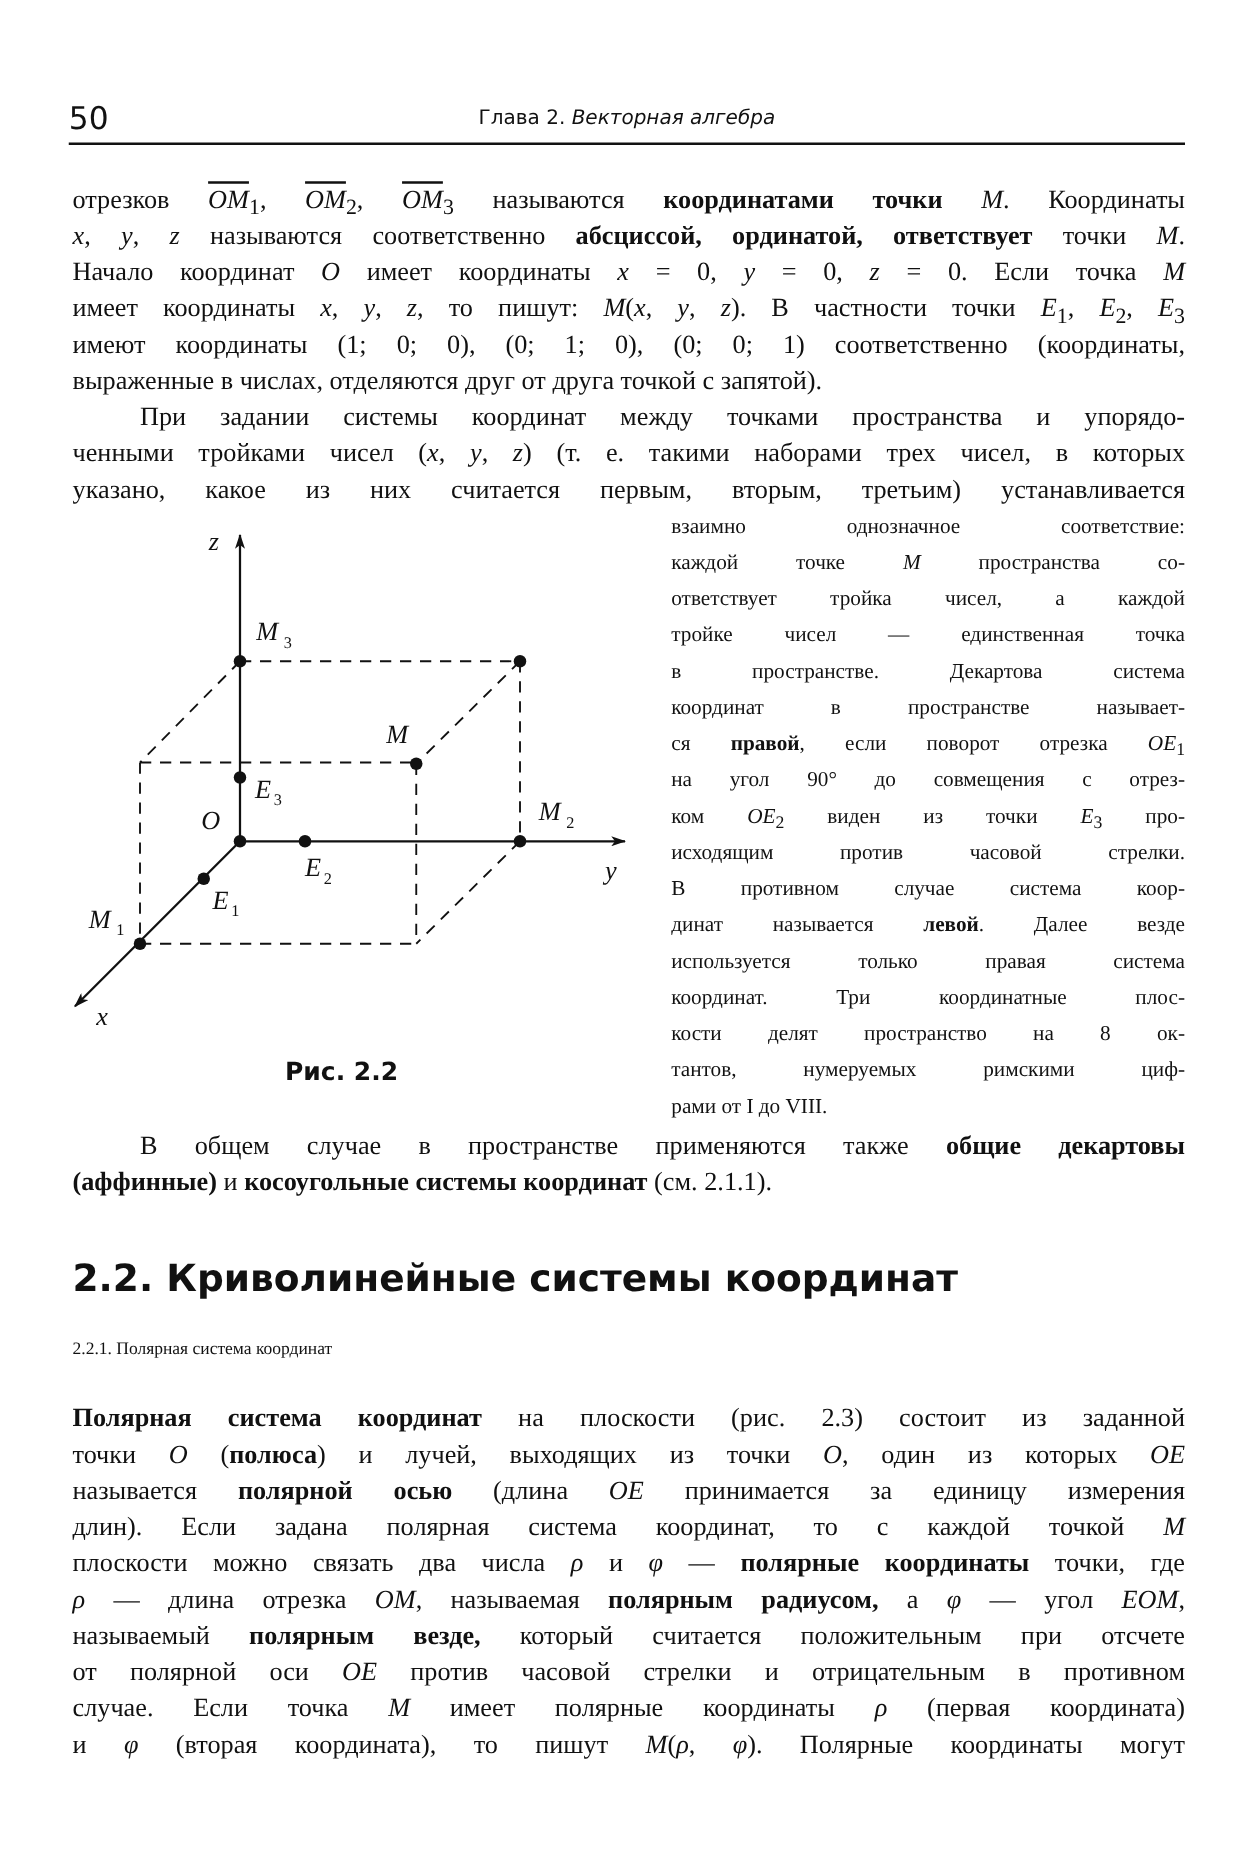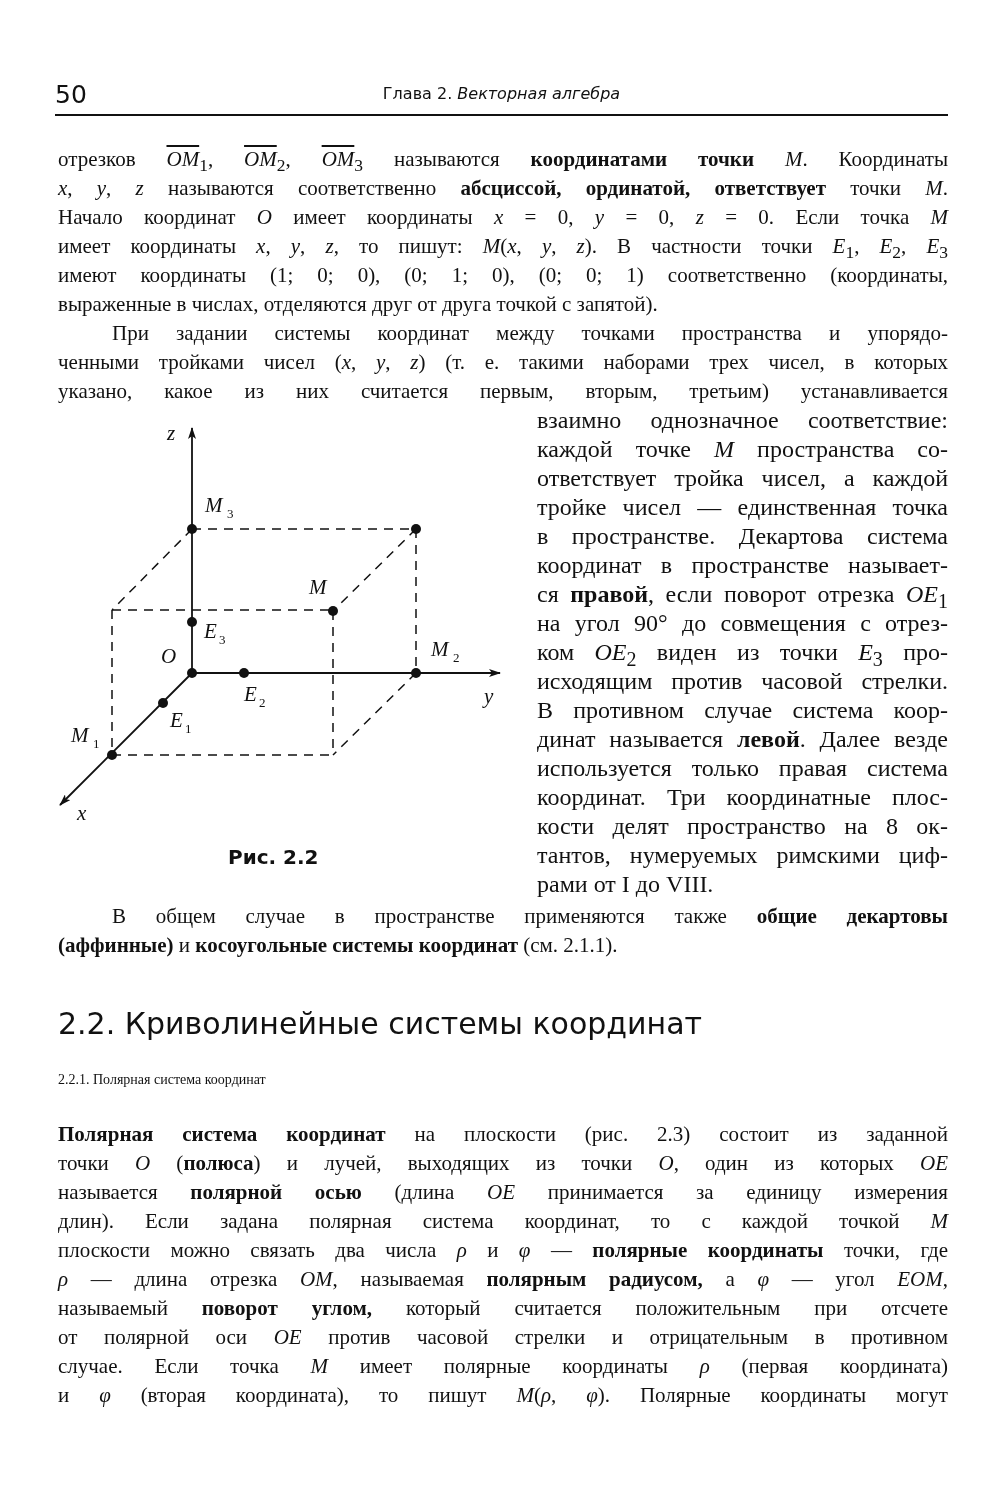--- a/index.html
+++ b/index.html
@@ -2,27 +2,27 @@
 <html><head>
 <meta charset="utf-8">
 <style>
   html,body{margin:0;padding:0;background:#ffffff;}
   body{width:1000px;height:1500px;position:relative;overflow:hidden;color:#111;font-family:"Liberation Serif","DejaVu Serif",serif;}
   .hdr{position:absolute;left:55px;top:80px;width:893px;height:34px;border-bottom:2px solid #111;}
   .hdr .pg{position:absolute;left:0;top:0;font-family:"DejaVu Sans","Liberation Sans",sans-serif;font-size:25px;}
   .hdr .ch{position:absolute;left:0;right:0;top:4px;text-align:center;font-family:"DejaVu Sans","Liberation Sans",sans-serif;font-size:16px;}
   .hdr .ch i{font-style:italic;}
   .line{position:absolute;left:58px;width:890px;font-size:21px;line-height:29px;white-space:nowrap;text-align:justify;text-align-last:justify;}
-  .rline{position:absolute;left:537px;width:411px;font-size:24px;line-height:29px;white-space:nowrap;text-align:justify;text-align-last:justify;}
+  .rline{position:absolute;left:537px;width:411px;font-size:17px;line-height:29px;white-space:nowrap;text-align:justify;text-align-last:justify;}
   .last{text-align-last:left;}
   .ind{left:112px;width:836px;}
   b{font-weight:bold;}
   i{font-style:italic;}
   .ol{text-decoration:overline;}
-  .h2{position:absolute;left:58px;top:1006px;font-family:"DejaVu Sans","Liberation Sans",sans-serif;font-size:30px;font-weight:normal;}
+  .h2{position:absolute;left:58px;top:1006px;font-family:"DejaVu Sans","Liberation Sans",sans-serif;font-size:30px;font-weight:bold;}
   .h3{position:absolute;left:58px;top:1072px;font-family:Liberation Serif, serif;font-size:14px;}
   .fig{position:absolute;left:40px;top:400px;width:480px;height:480px;}
   .cap{position:absolute;left:228px;top:845px;font-family:"DejaVu Sans","Liberation Sans",sans-serif;font-size:20px;font-weight:bold;text-align:center;}
   svg text{font-family:"Liberation Serif","DejaVu Serif",serif;font-style:italic;font-size:21px;fill:#111;}
   svg text.sub{font-size:13px;font-style:normal;}
 </style>
 </head>
 <body>
 
 <div class="hdr">
@@ -126,17 +126,17 @@
 <div class="h2">2.2. Криволинейные системы координат</div>
 <div class="h3">2.2.1. Полярная система координат</div>
 
 <div>
   <div class="line" style="top:1120px"><b>Полярная система координат</b> на плоскости (рис. 2.3) состоит из заданной</div>
   <div class="line" style="top:1149px">точки <i>O</i> (<b>полюса</b>) и лучей, выходящих из точки <i>O</i>, один из которых <i>OE</i></div>
   <div class="line" style="top:1178px">называется <b>полярной осью</b> (длина <i>OE</i> принимается за единицу измерения</div>
   <div class="line" style="top:1207px">длин). Если задана полярная система координат, то с каждой точкой <i>M</i></div>
   <div class="line" style="top:1236px">плоскости можно связать два числа <i>ρ</i> и <i>φ</i> — <b>полярные координаты</b> точки, где</div>
   <div class="line" style="top:1265px"><i>ρ</i> — длина отрезка <i>OM</i>, называемая <b>полярным радиусом,</b> а <i>φ</i> — угол <i>EOM</i>,</div>
-  <div class="line" style="top:1294px">называемый <b>поворот углом,</b> который считается положительным при отсчете</div>
+  <div class="line" style="top:1294px">называемый <b>полярным везде,</b> который считается положительным при отсчете</div>
   <div class="line" style="top:1323px">от полярной оси <i>OE</i> против часовой стрелки и отрицательным в противном</div>
   <div class="line" style="top:1352px">случае. Если точка <i>M</i> имеет полярные координаты <i>ρ</i> (первая координата)</div>
   <div class="line" style="top:1381px">и <i>φ</i> (вторая координата), то пишут <i>M</i>(<i>ρ</i>, <i>φ</i>). Полярные координаты могут</div>
 </div>
 
 </body></html>

